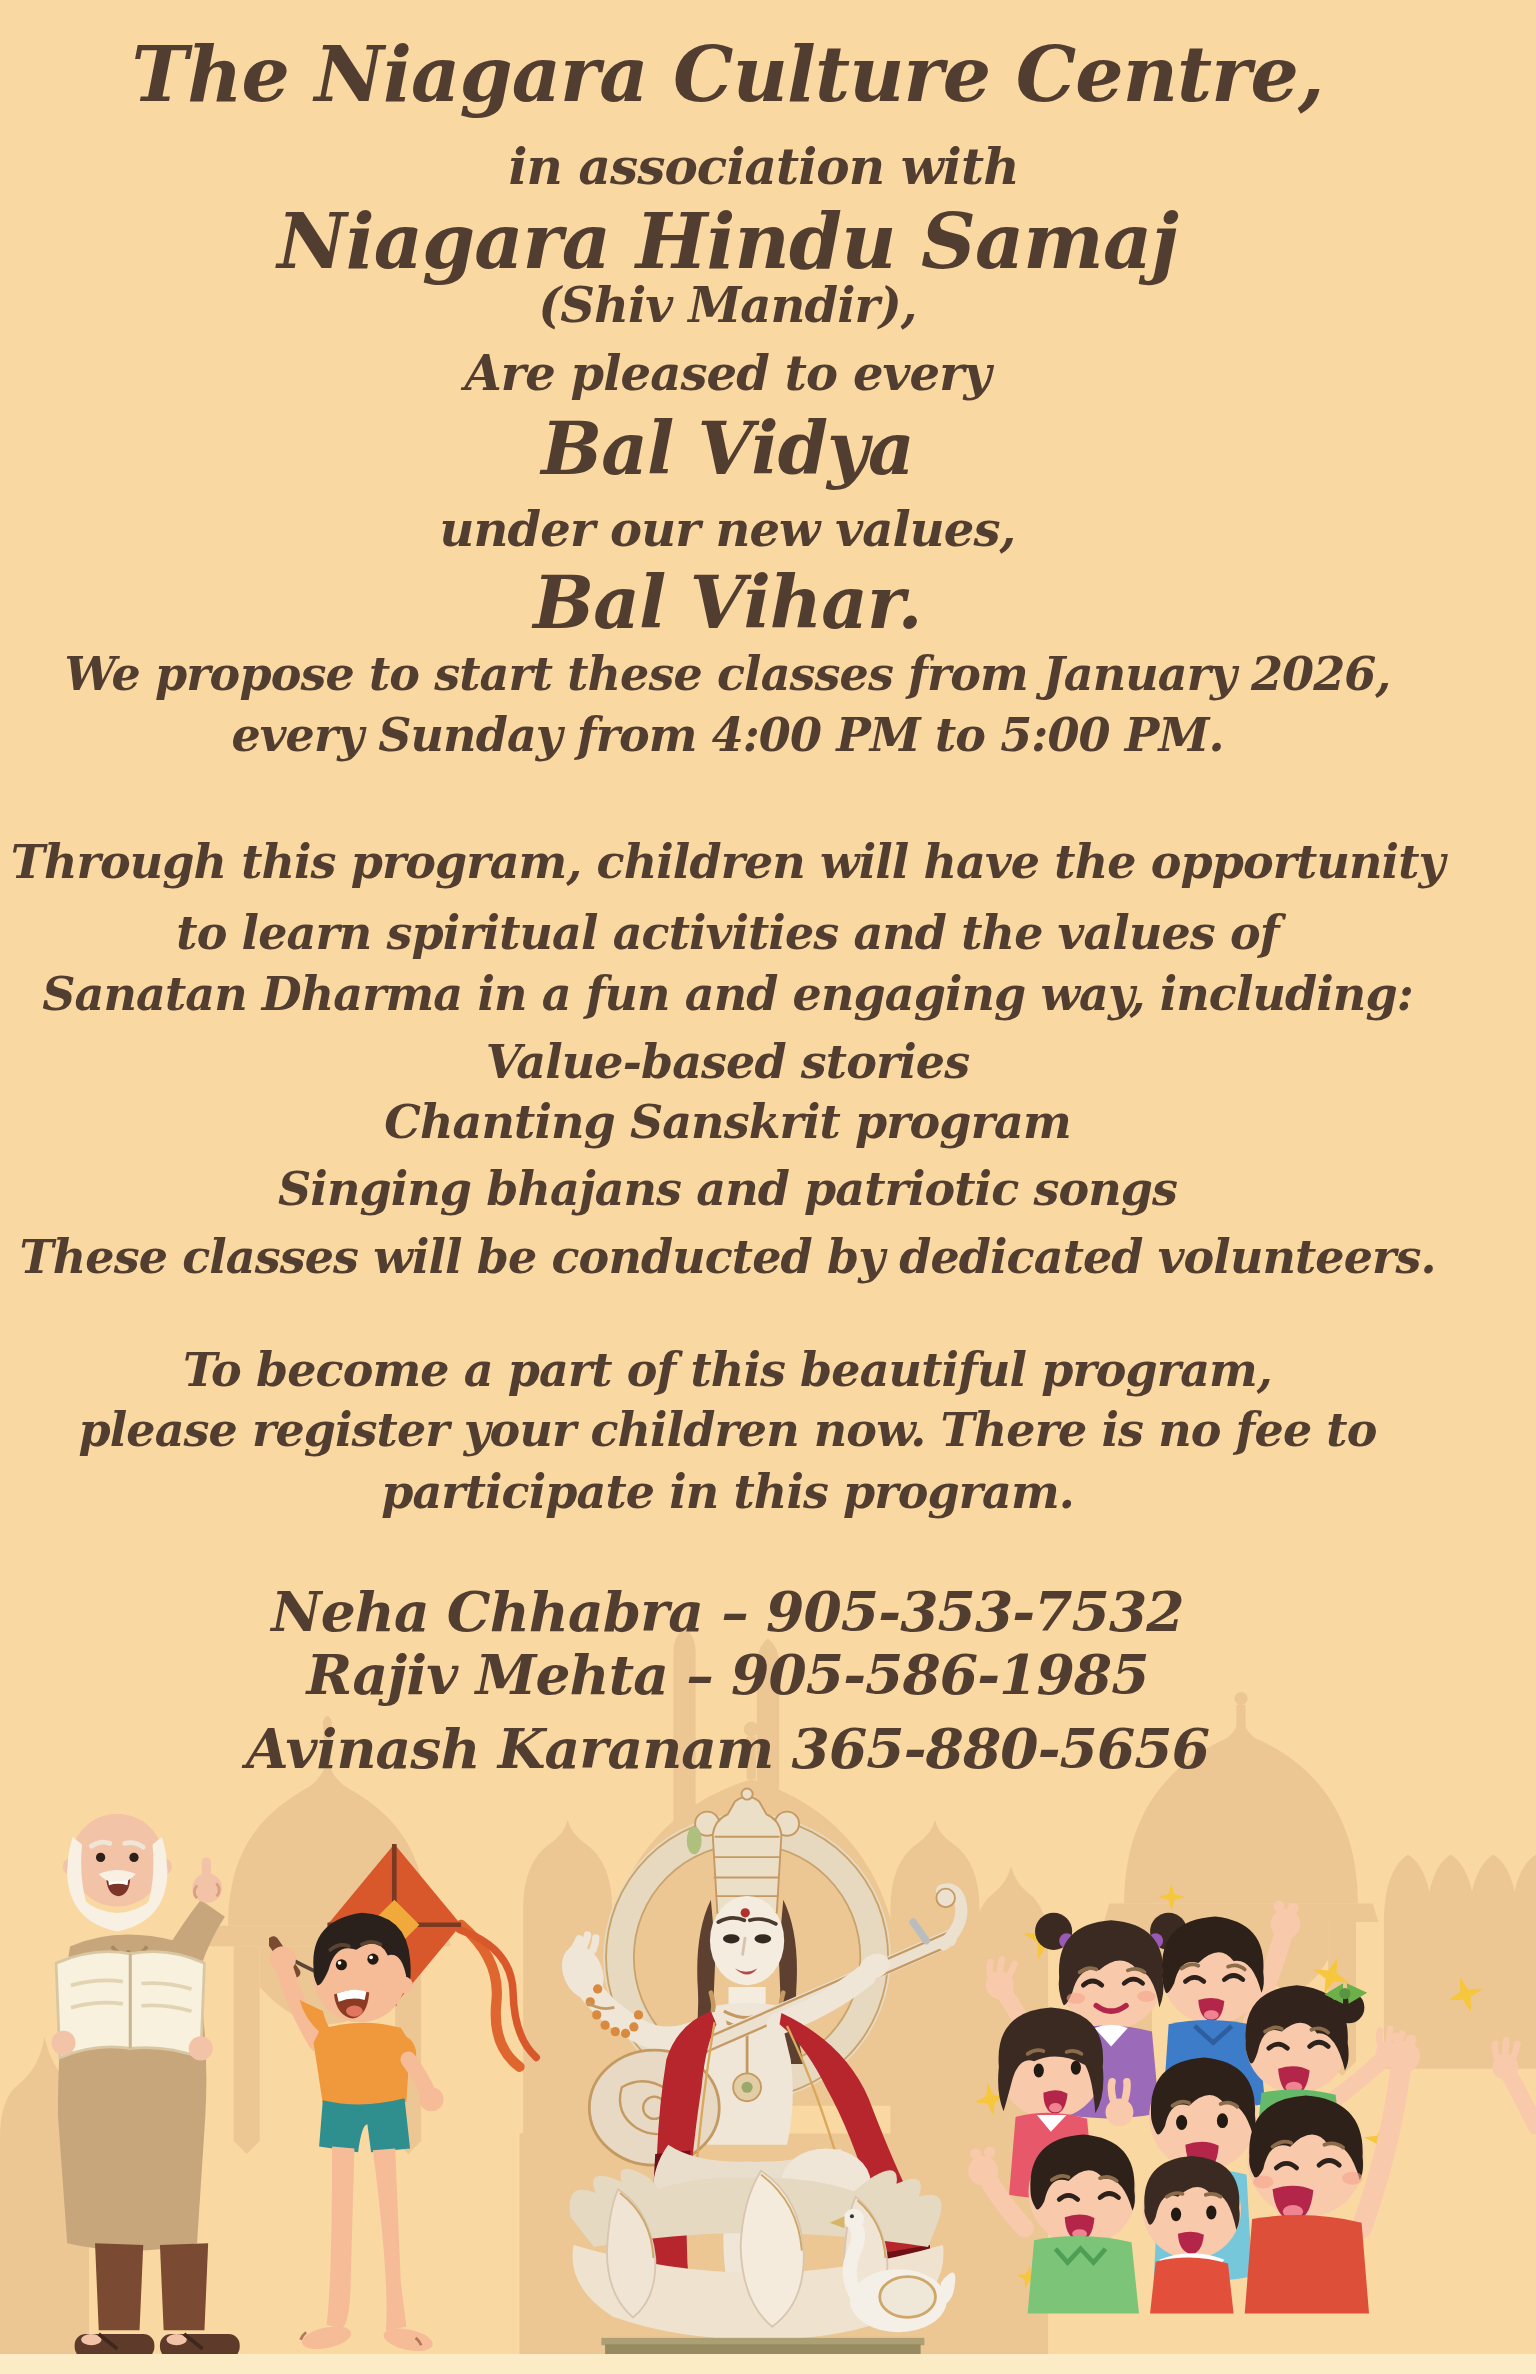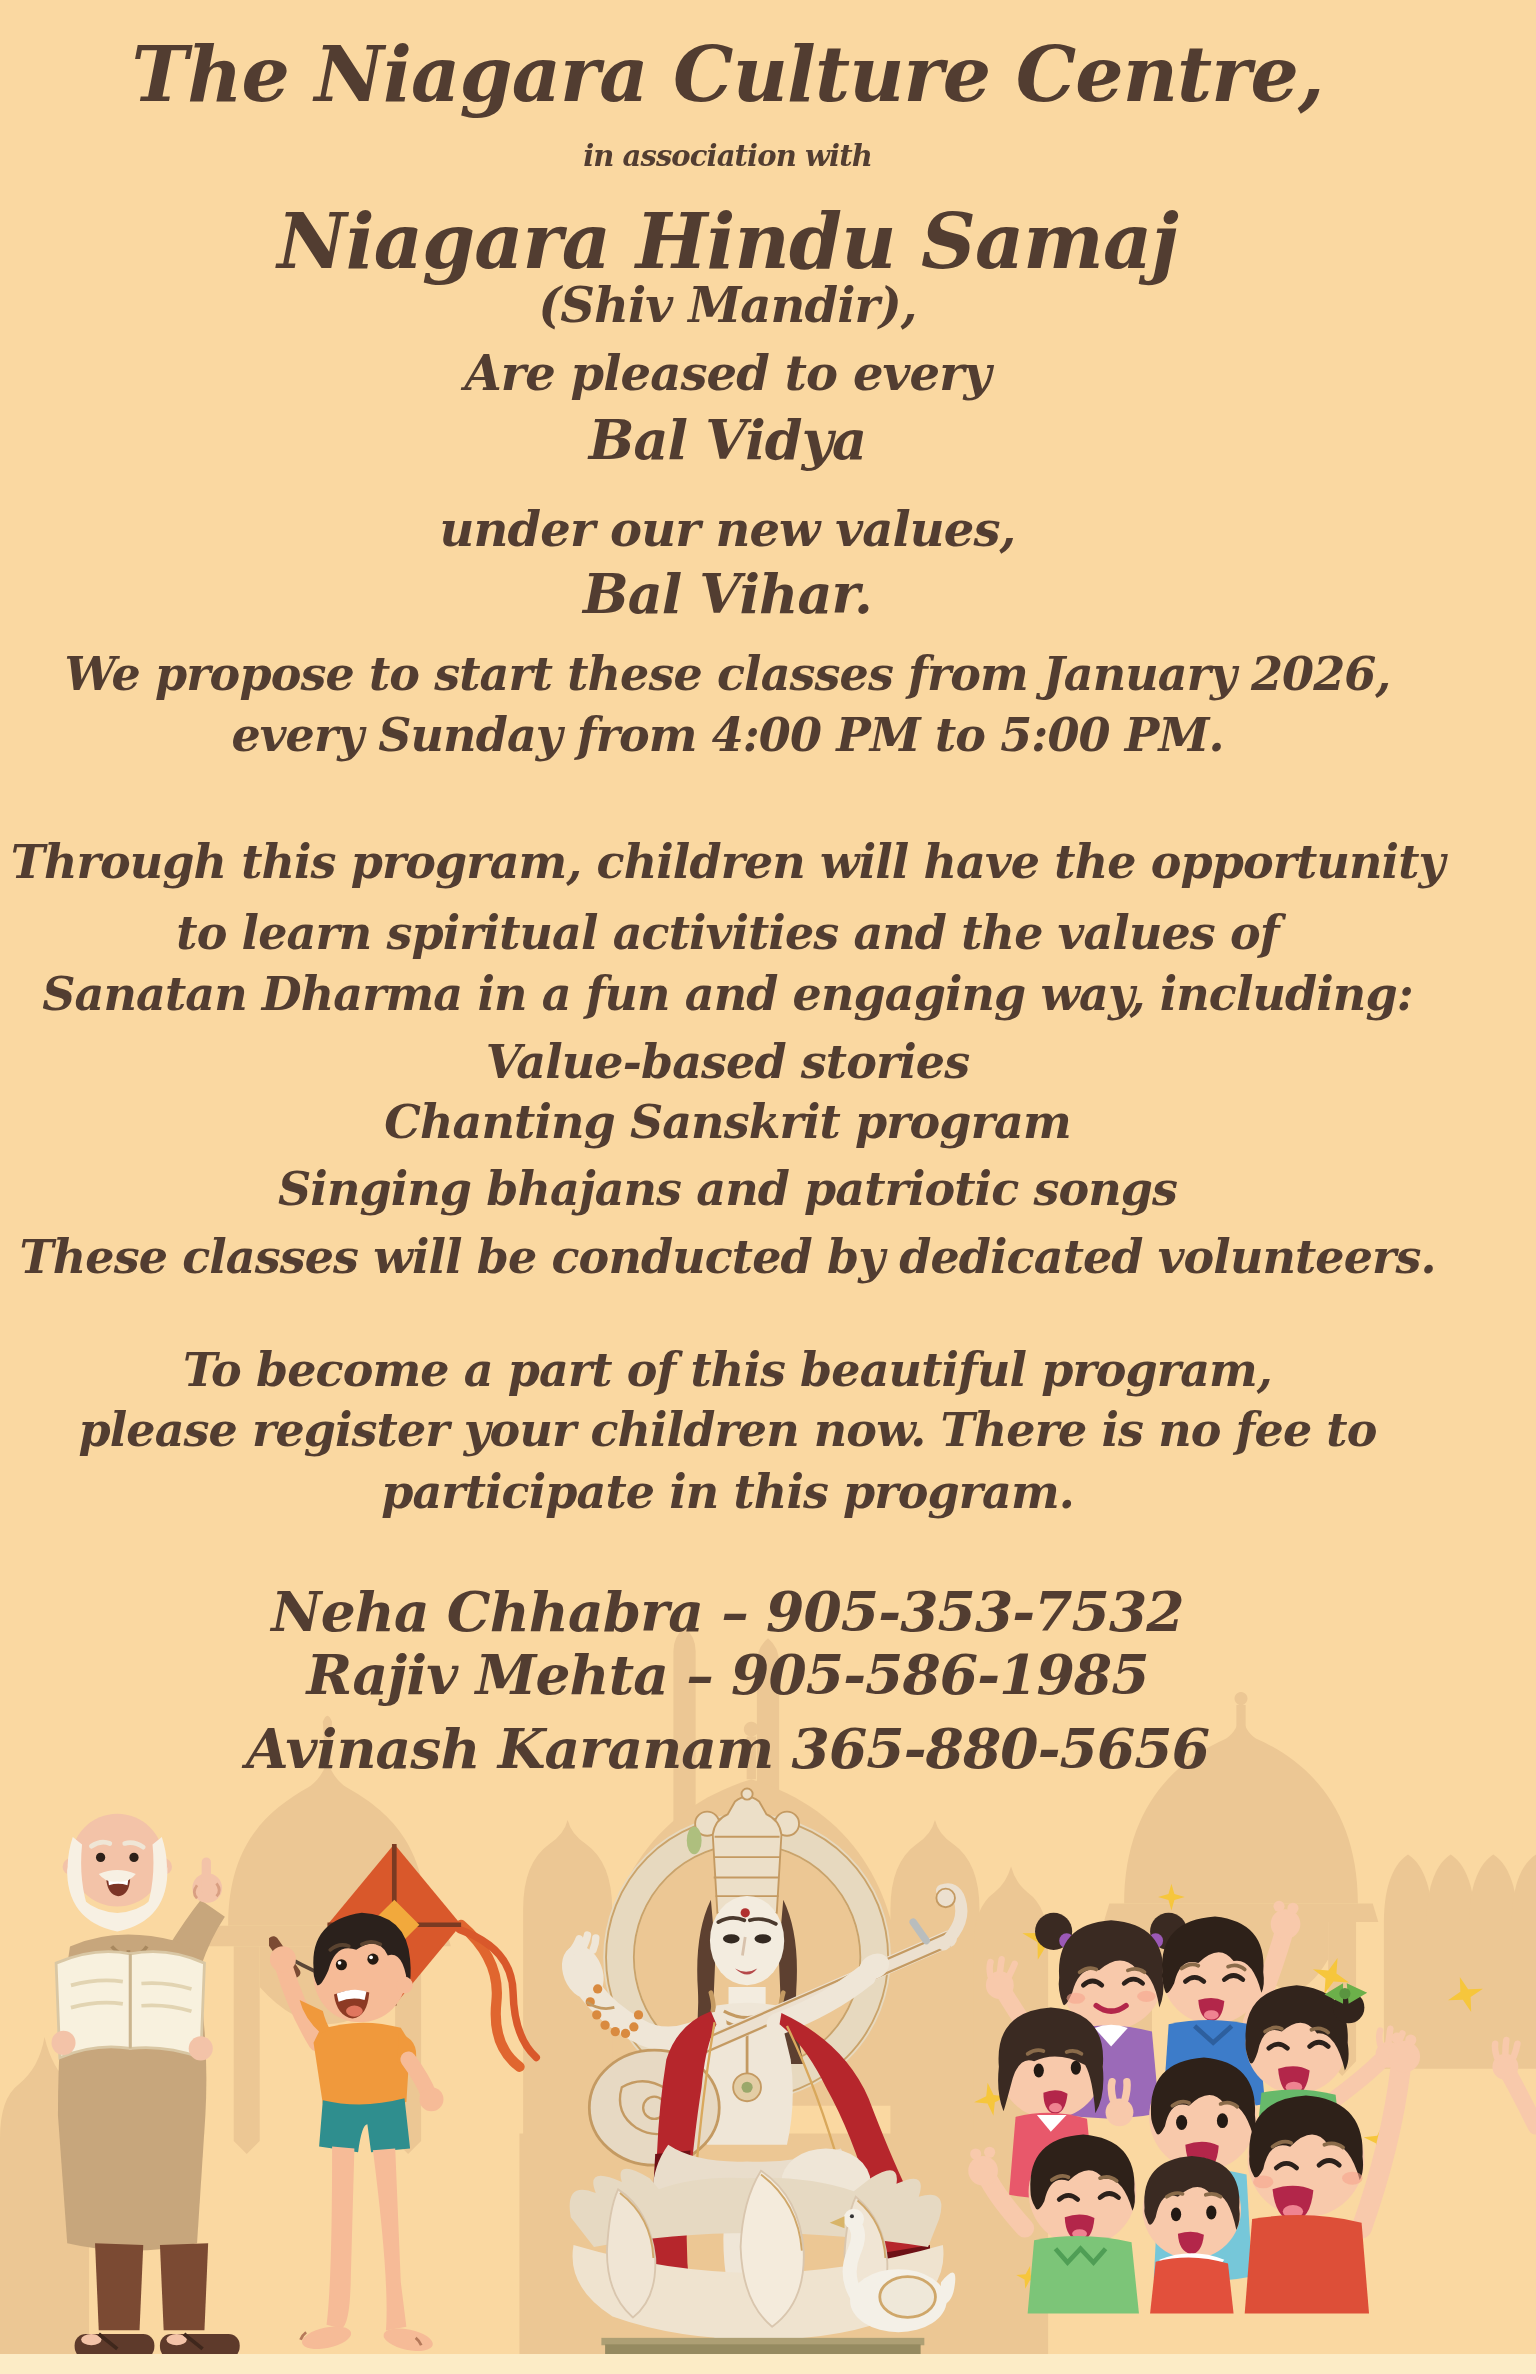--- a/index.html
+++ b/index.html
@@ -7,24 +7,24 @@
     position:relative; width:1536px; height:2375px;
     background:#fad8a1; overflow:hidden;
     font-family:"DejaVu Serif","Liberation Serif",serif;
   }
   .line {
     position:absolute; left:0; width:1455px; text-align:center;
     font-style:italic; font-weight:700; color:#523d31;
     line-height:1.04; letter-spacing:-0.9px; z-index:3; white-space:nowrap;
   }
   .t-xl { font-size:76px; }
-  .t-lg { font-size:54px;text-align:center; }
+  .t-lg { font-size:72px;text-align:center; }
   .t-md { font-size:46px;text-align:center; }
   .t-md2 { font-size:48px; }
-  .t-sm { font-size:29px; }
+  .t-sm { font-size:50px;margin-left:36px; }
   .t-ct { font-size:55px; }
   .art { position:absolute; z-index:4; }
   #silhouette { position:absolute; left:0; top:0; z-index:1; }
   .bottom-strip {
     position:absolute; left:0; top:2354px; width:1536px; height:20.4px;
     background:#fcecc6; z-index:6;
   }
 </style>
 </head>
 <body>

